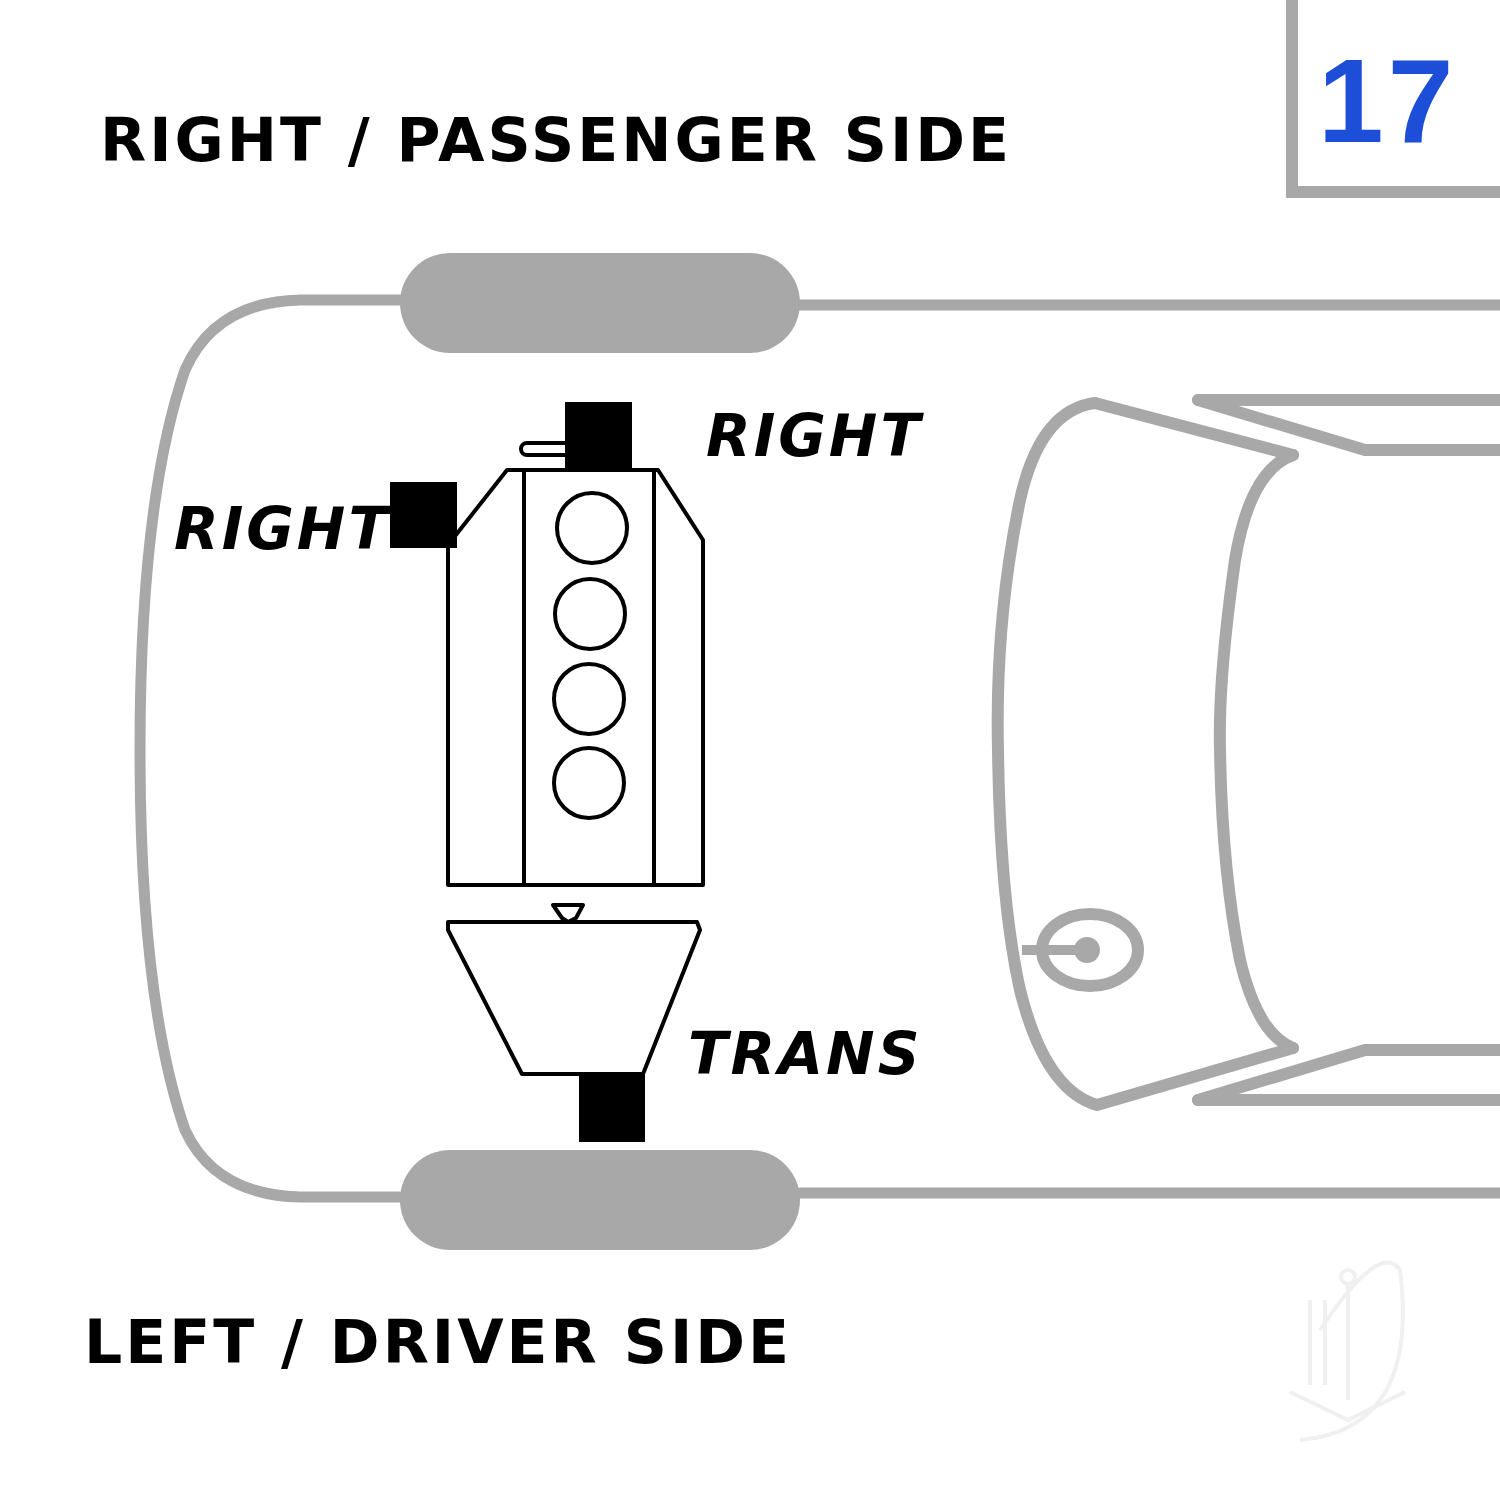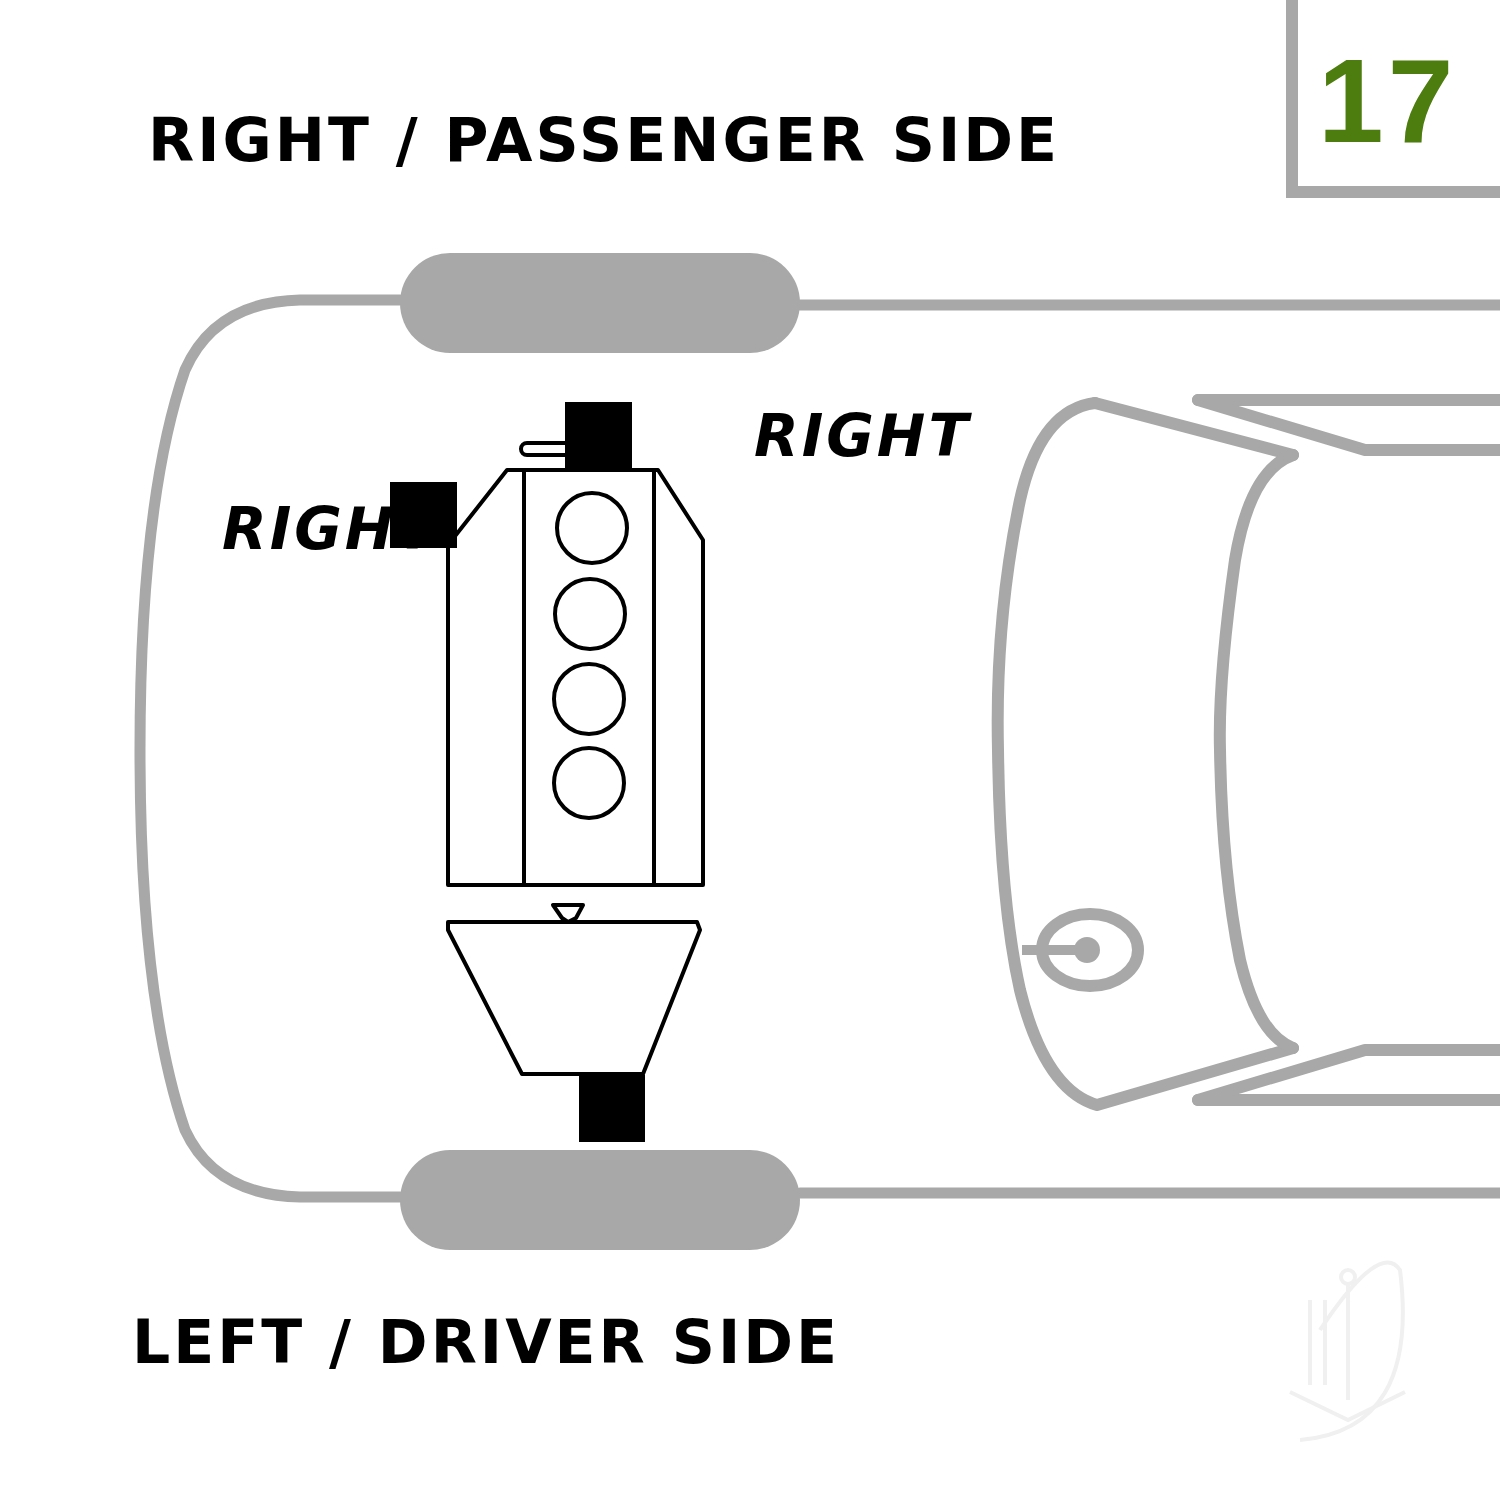--- a/index.html
+++ b/index.html
@@ -1,23 +1,23 @@
 <!DOCTYPE html>
 <html><head>
   <meta charset="utf-8">
   <style>
     html, body { margin:0; padding:0; background:#ffffff; }
     body { width:1500px; height:1500px; position:relative; overflow:hidden; font-family:"DejaVu Sans", sans-serif; }
-    .label { position:absolute; color:#000; font-weight:bold; font-family:"DejaVu Sans", sans-serif; letter-spacing:3px; line-height:1; white-space:nowrap;margin-left:48px; }
+    .label { position:absolute; color:#000; font-weight:bold; font-family:"DejaVu Sans", sans-serif; letter-spacing:3px; line-height:1; white-space:nowrap; }
     .side-title { font-size:60px; }
     .mount-label { font-size:58px; text-align:left;font-style:italic; }
     .mount-label .line { display:block; }
     svg.diagram { position:absolute; left:0; top:0; }
     .badge { position:absolute; left:1286px; top:-10px; width:230px; height:208px; border-left:12px solid #a8a8a8; border-bottom:12px solid #a8a8a8; box-sizing:border-box; }
-    .badge-num { position:absolute; left:1318px; top:42px; font-size:118px; font-weight:bold; font-family:"Liberation Sans", sans-serif; color:#4d7c0f; letter-spacing:4px; line-height:1; }
+    .badge-num { position:absolute; left:1318px; top:42px; font-size:118px; font-weight:bold; font-family:"Liberation Sans", sans-serif; color:#1d4ed8; letter-spacing:4px; line-height:1; }
   </style>
 </head>
 <body>
 
 <div class="badge"></div>
 <div class="badge-num">17</div>
 
 <div class="label side-title" style="left:100px; top:110px;">RIGHT / PASSENGER SIDE</div>
 <div class="label side-title" style="left:84px; top:1312px;">LEFT / DRIVER SIDE</div>
 
@@ -79,13 +79,14 @@
   </g>
 </svg>
 
 <div class="label mount-label" style="left:706px; top:407px;">
   <span class="line">RIGHT</span>
 </div>
 <div class="label mount-label" style="left:174px; top:491px; line-height:1.32;">
   <span class="line">RIGHT</span>
 </div>
 <div class="label mount-label" style="left:688px; top:1016px; line-height:1.32;">
+  <span class="line">TRANS</span>
 </div>
 
 </body></html>

